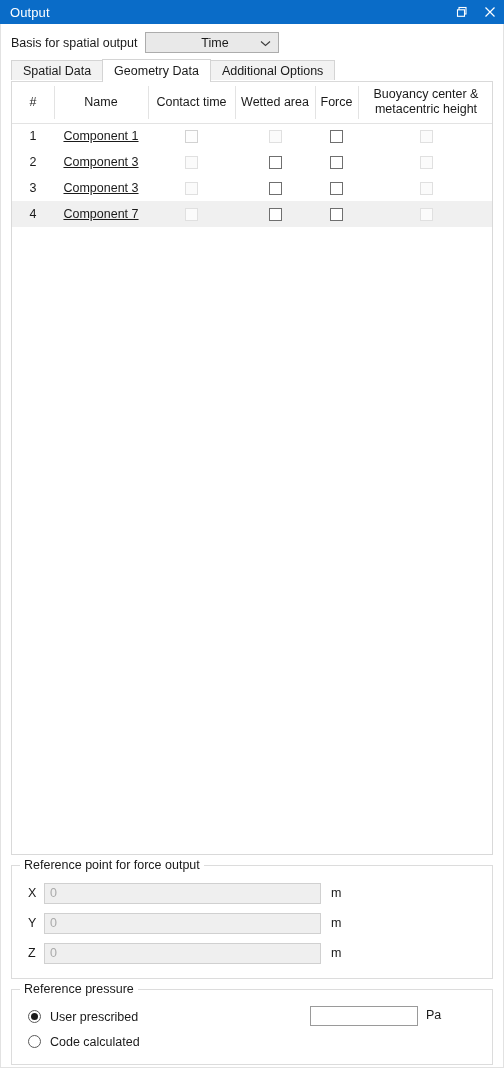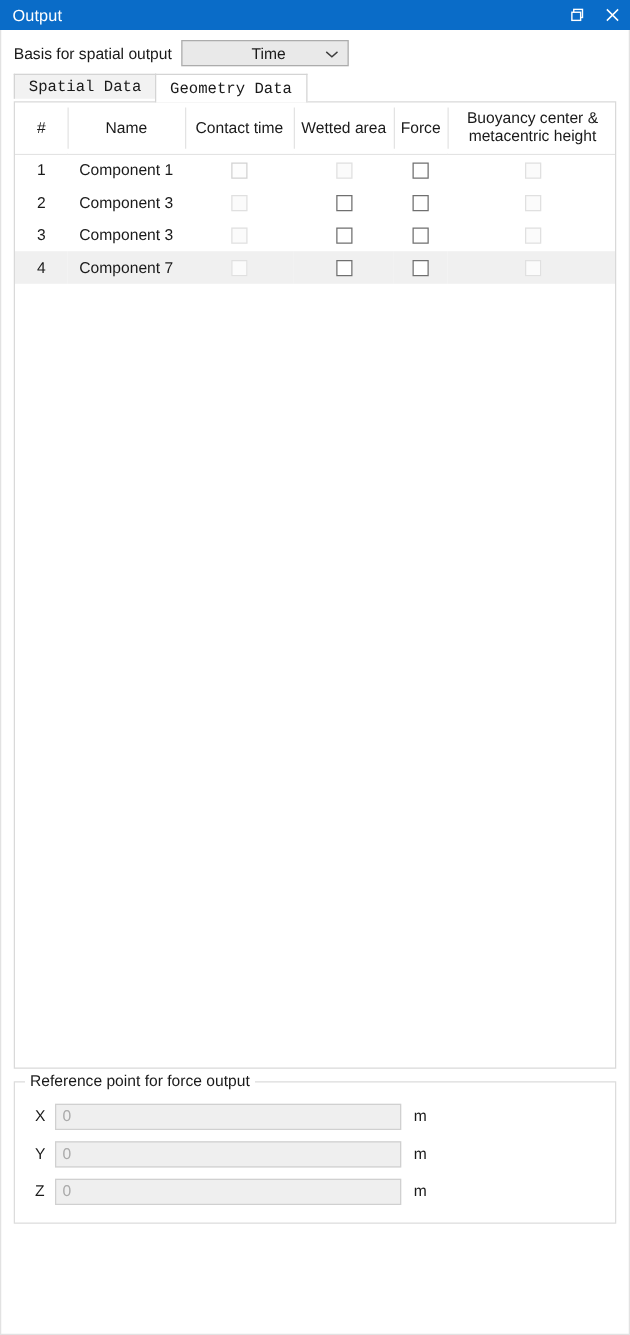--- a/index.html
+++ b/index.html
@@ -83,23 +83,22 @@
     transform: translateY(-50%);
   }
 
   
   #tabstrip {
     position: relative;
     height: 22px;
     margin-left: 10px;
     margin-right: 10px;
     display: flex;
-    align-items: flex-start;
+    align-items: center;
     z-index: 2;
-    font-family: Liberation Mono, monospace;
   }
   .tab {
     height: 20px;
     padding: 0 11px;
     display: flex;
     align-items: center;
     justify-content: center;
     font-size: 12.5px;
     color: #1a1a1a;
     background: #f2f2f2;
@@ -165,21 +164,21 @@
     height: 26px;
     font-size: 12.5px;
     color: #1a1a1a;
     padding: 0 2px;
     text-align: center;
     vertical-align: middle;
     border: none;
   }
   tbody tr.selected td { background: #f0f0f0; }
   td.col-num { text-align: center; }
-  td.col-name { text-align: left; padding-left: 12px; }
+  td.col-name { text-align: left; padding-left: 12px; text-decoration: underline; }
 
   .cb {
     display: inline-block;
     width: 13px; height: 13px;
     border: 1px solid #6f6f6f;
     background: #ffffff;
     vertical-align: middle;
   }
   .cb.disabled {
     border-color: #e0e0e0;
@@ -316,20 +315,23 @@
         </span>
       </div>
     </div>
 
     <div id="tabstrip">
       <div class="tab">
         <span>Spatial Data</span>
       </div>
       <div class="tab active">
         <span>Geometry Data</span>
+      </div>
+      <div class="tab">
+        <span>Additional Options</span>
       </div>
     </div>
 
     <div id="tabpanel">
       <table class="grid">
         <colgroup>
           <col style="width:42px">
           <col style="width:94px">
           <col style="width:87px">
           <col style="width:80px">
@@ -407,15 +409,34 @@
 
       <div class="field-row">
         <span class="field-label">Z</span>
         <div class="field-input">
           <span>0</span>
         </div>
         <span class="field-unit">m</span>
       </div>
     </div>
 
+    <div class="groupbox">
+      <span class="gb-title">Reference pressure</span>
+
+      <div id="pressure-wrap">
+        <div class="radio-row">
+          <span class="radio on"></span>
+          <span class="radio-label">User prescribed</span>
+        </div>
+        <div class="radio-row">
+          <span class="radio"></span>
+          <span class="radio-label">Code calculated</span>
+        </div>
+
+        <div id="pressure-input">
+          <span></span>
+        </div>
+        <span id="pressure-unit">Pa</span>
+      </div>
+    </div>
 
   </div>
 </div>
 
 </body></html>

